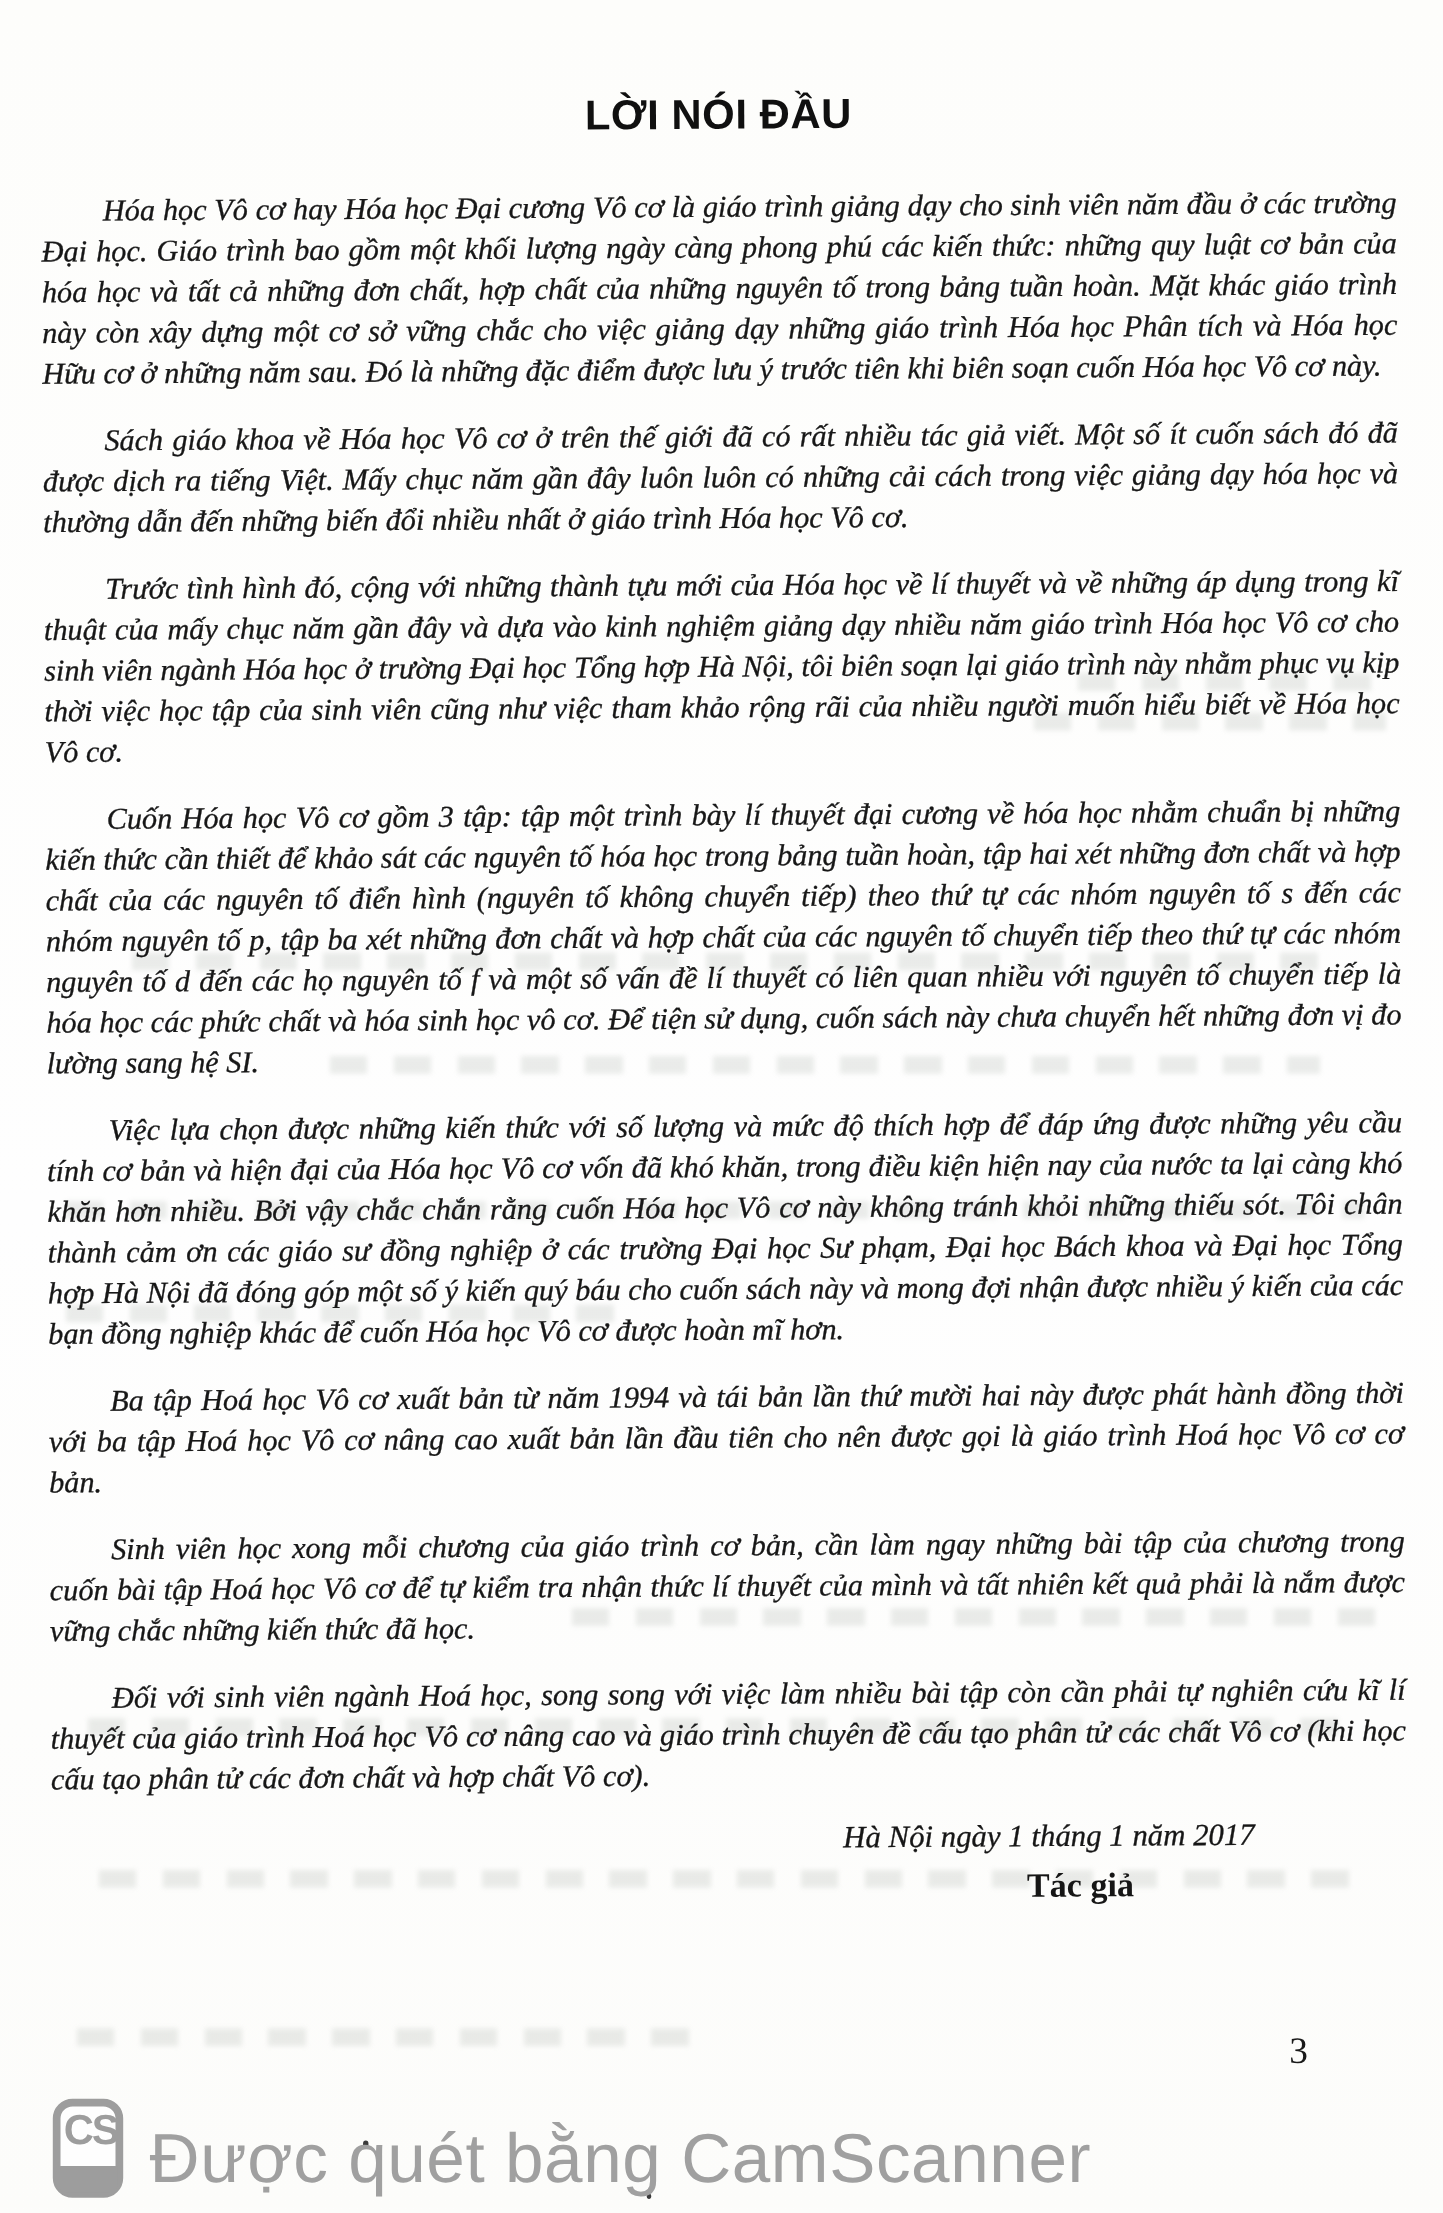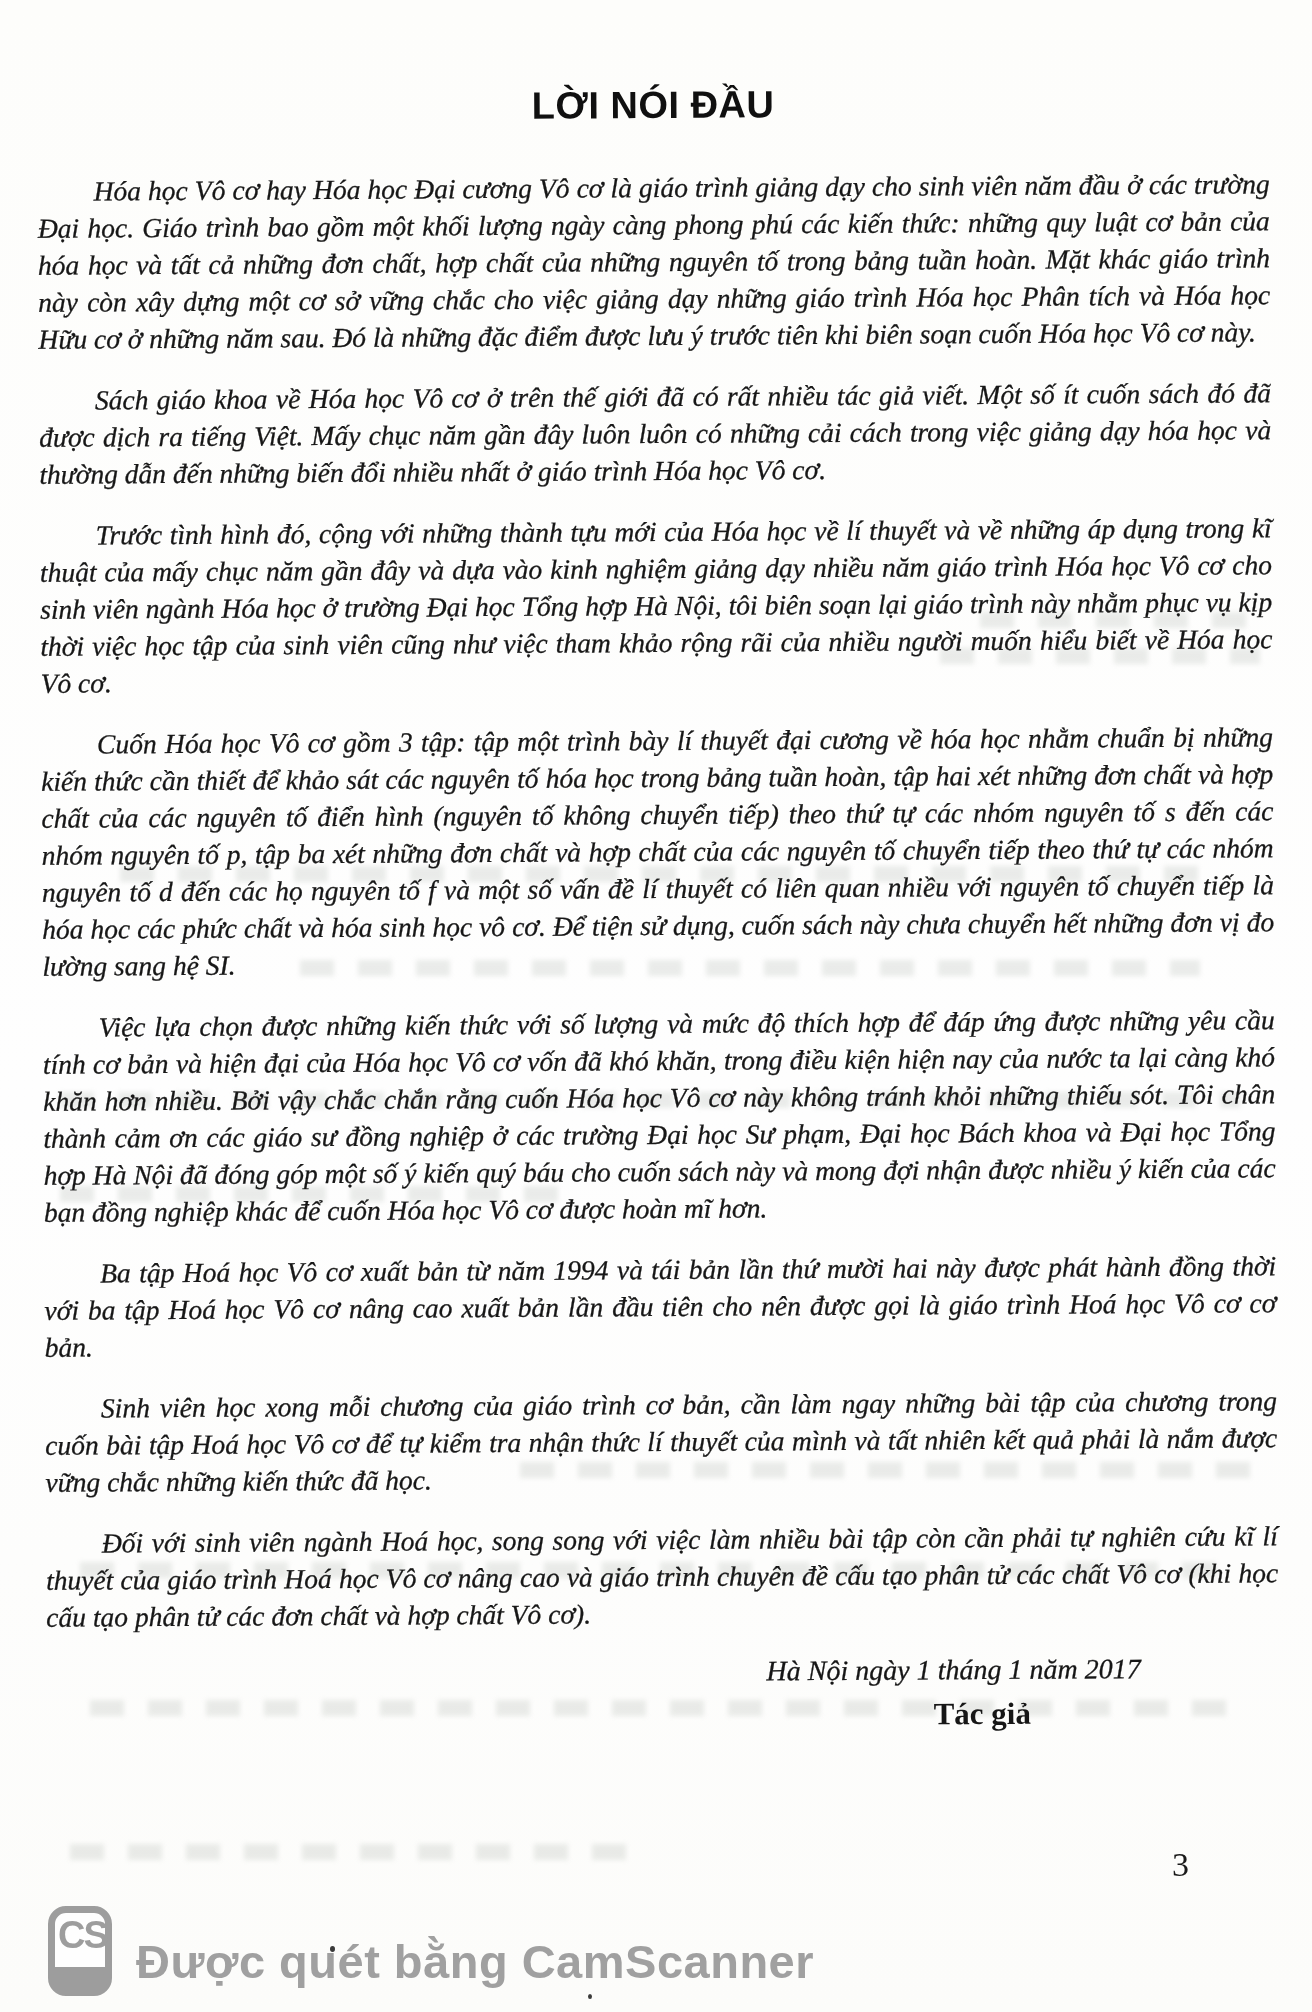--- a/index.html
+++ b/index.html
@@ -91,22 +91,22 @@
   }
   .cs-base {
     position: absolute;
     left: -2px; right: -2px; bottom: -2px;
     height: 24px;
     background: #9d9d9d;
     border-radius: 2px 2px 7px 7px;
   }
   .scan-text {
     font-family: "Liberation Sans", sans-serif;
-    font-size: 47px;
-    font-weight: 700;
+    font-size: 63px;
+    font-weight: 400;
     color: #a0a0a0;
     letter-spacing: 0.5px;
     margin-top: 21px;
   }
   
   .ghost {
     position: absolute;
     height: 16px;
     filter: blur(2.5px);
     opacity: 0.5;

